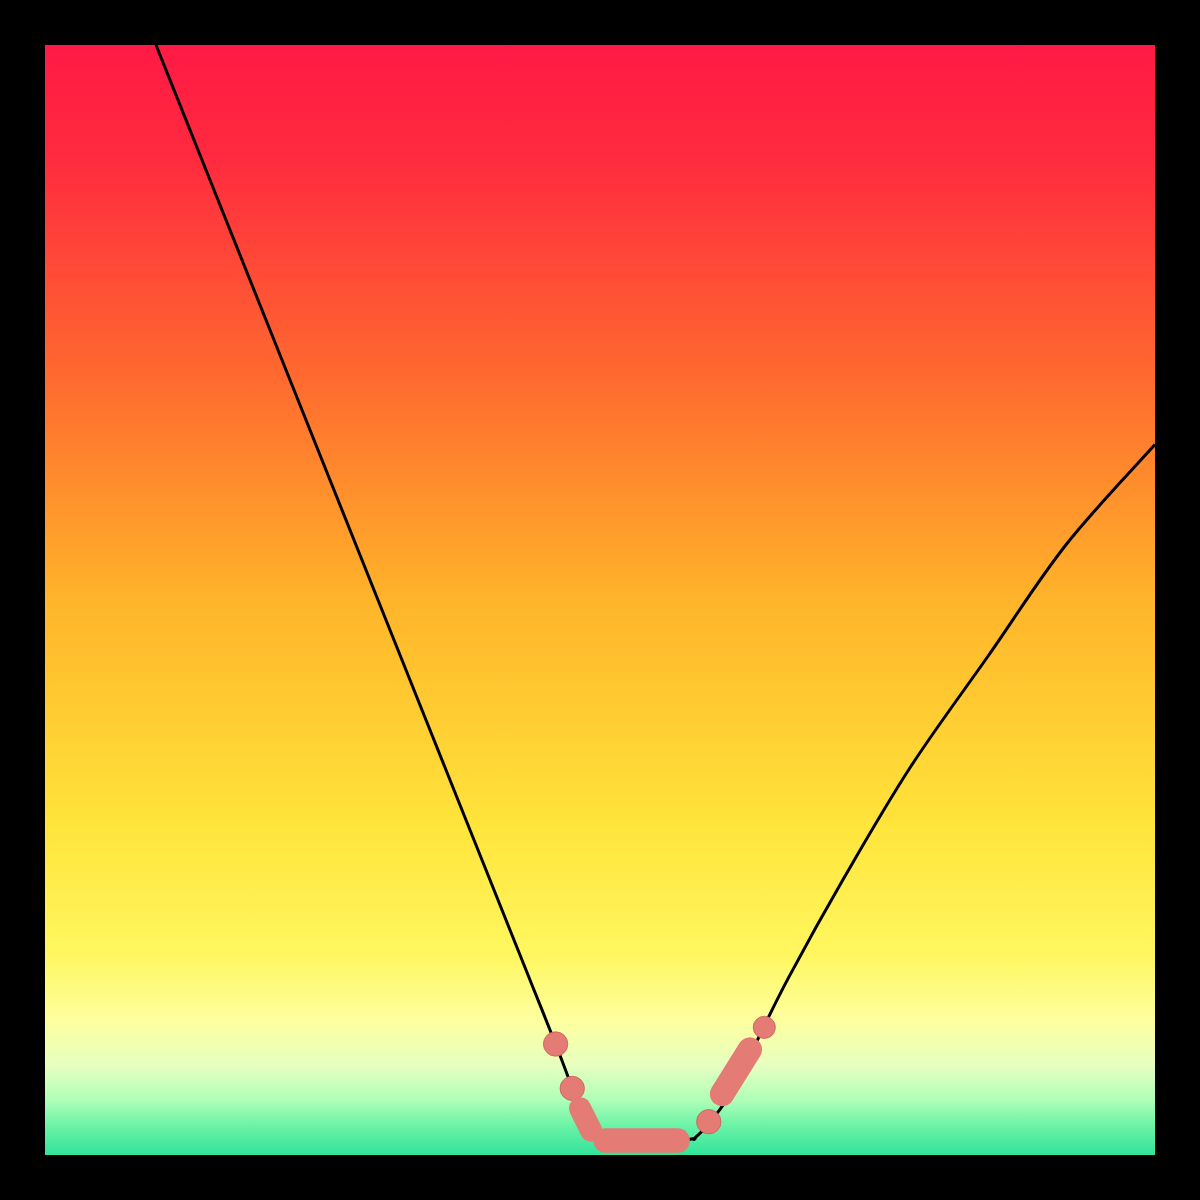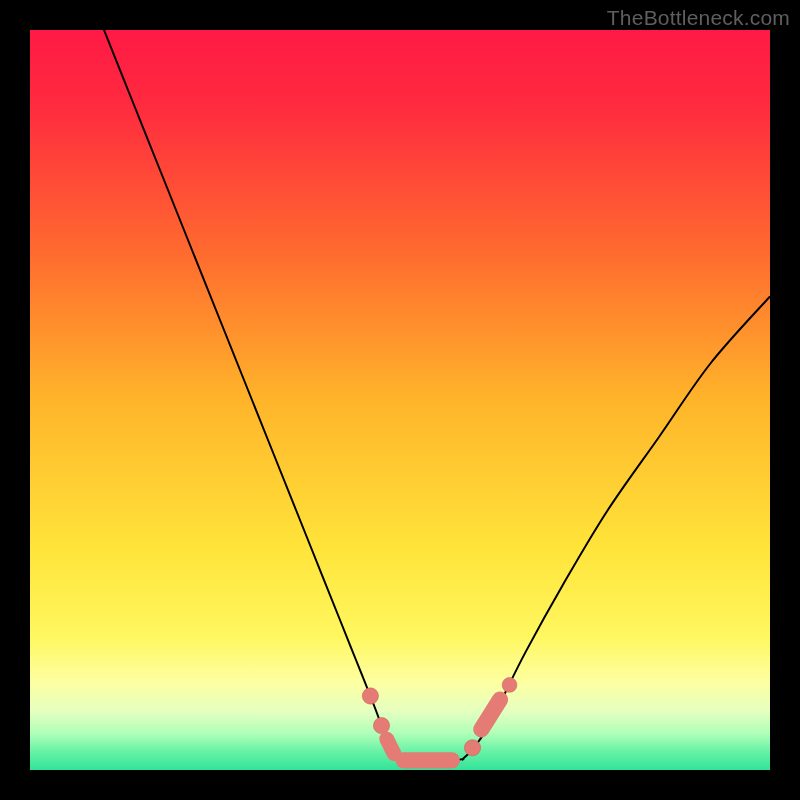--- a/index.html
+++ b/index.html
@@ -79,14 +79,13 @@
           <circle cx="351.5" cy="695.6" r="8.14" fill="#e47b74" stroke="#c95a54" stroke-width="0.5"></circle>
           <line x1="356.68" y1="708.92" x2="364.08000000000004" y2="723.72" stroke="#e47b74" stroke-width="14.8" stroke-linecap="round"></line>
           <line x1="373.7" y1="730.38" x2="421.79999999999995" y2="730.38" stroke="#e47b74" stroke-width="16.28" stroke-linecap="round"></line>
           <circle cx="442.52" cy="717.8" r="8.14" fill="#e47b74" stroke="#c95a54" stroke-width="0.5"></circle>
           <line x1="451.4" y1="699.3" x2="469.90000000000003" y2="669.7" stroke="#e47b74" stroke-width="16.28" stroke-linecap="round"></line>
           <circle cx="479.52000000000004" cy="654.9" r="7.4" fill="#e47b74" stroke="#c95a54" stroke-width="0.5"></circle>
         </g>
     </svg>
   </div>
 
-  <div class="watermark">TheBottleneck.com</div>
 </div>
 
 </body></html>

